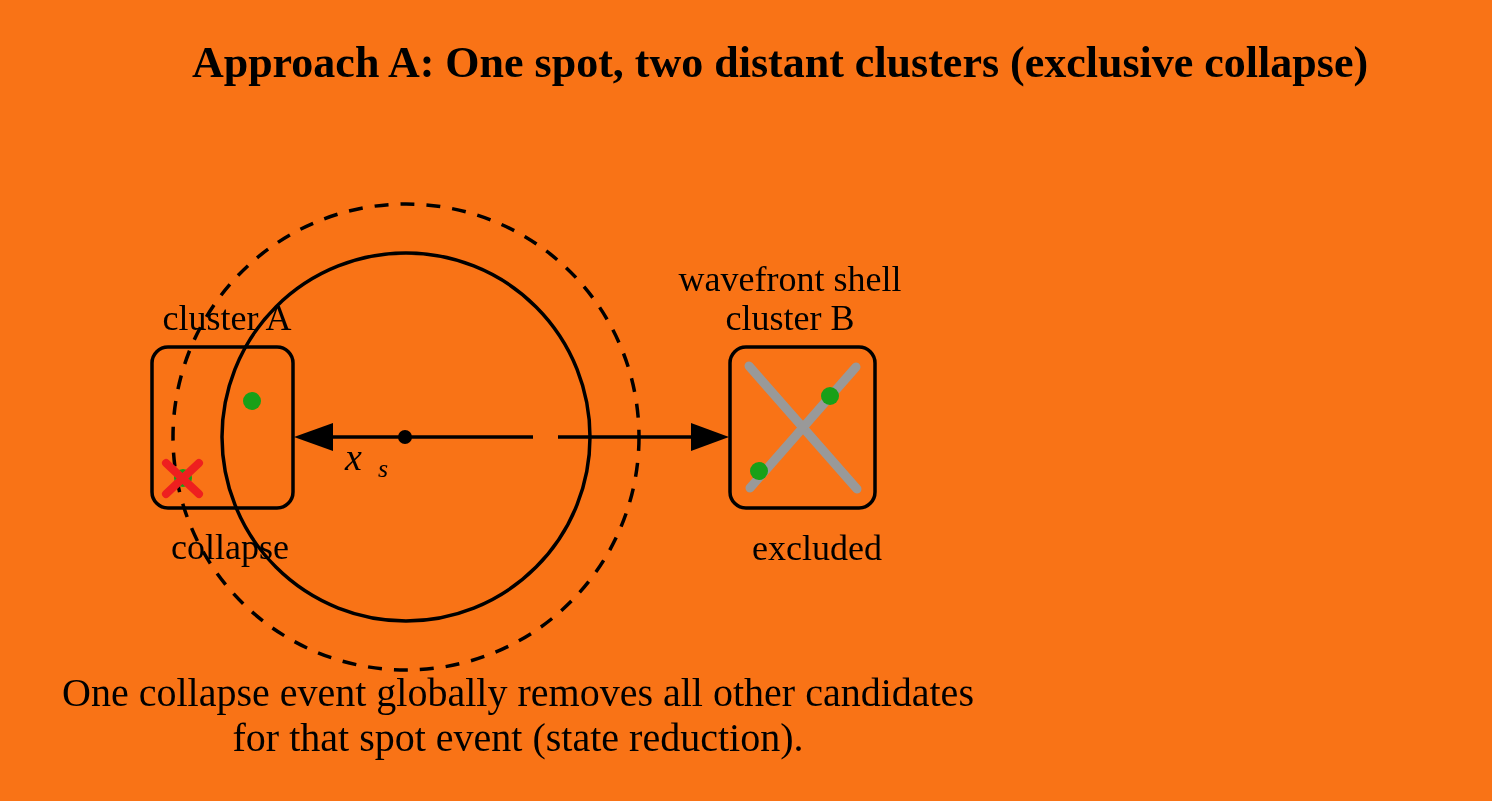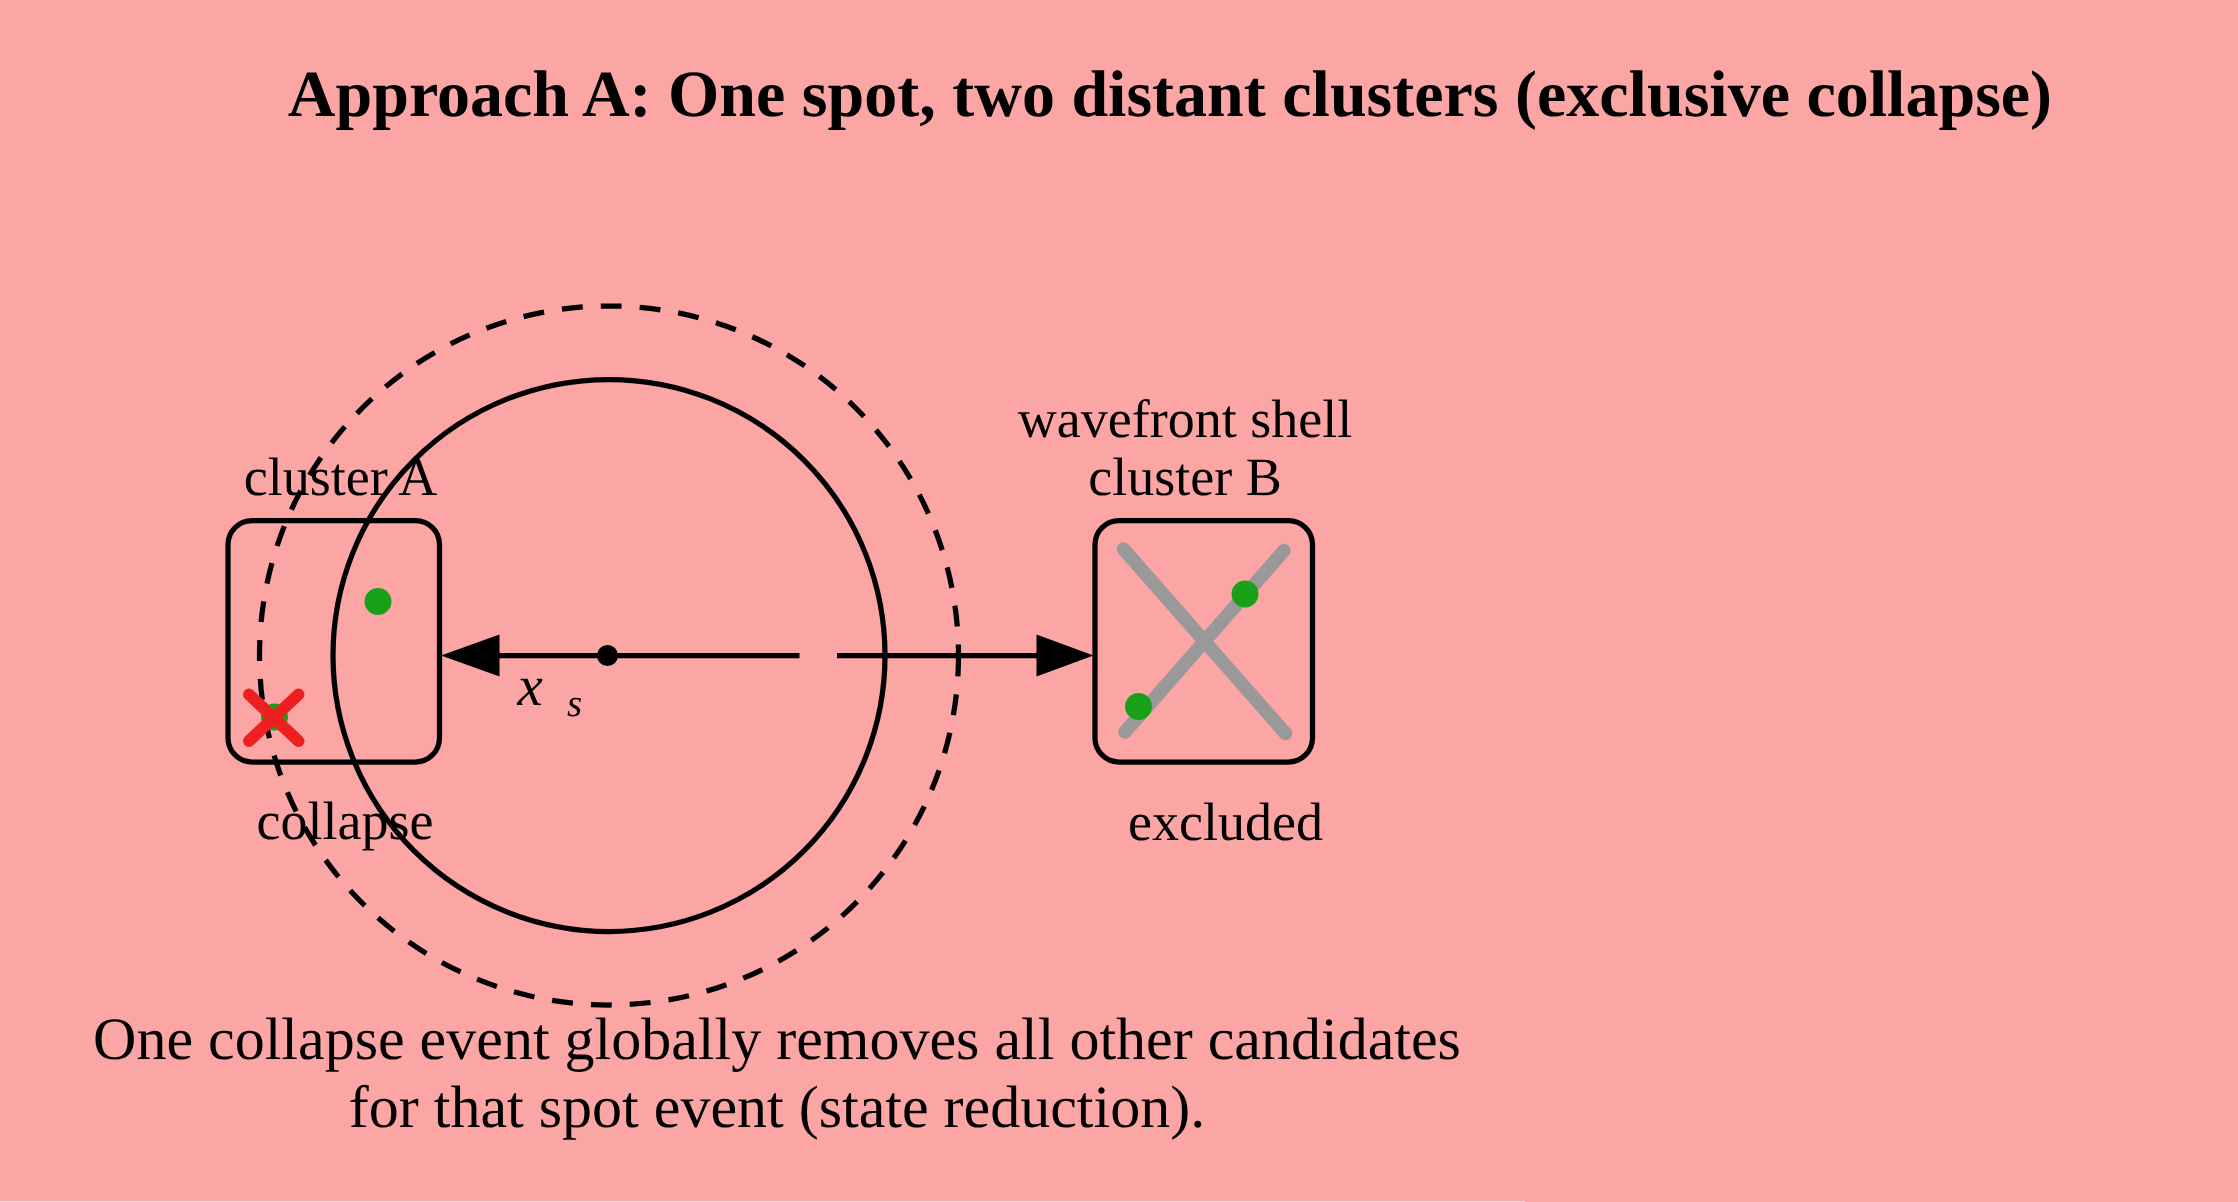--- a/index.html
+++ b/index.html
@@ -1,20 +1,20 @@
 <!DOCTYPE html>
 <html><head>
 <meta charset="utf-8">
 <style>
   html, body { margin: 0; padding: 0; background: #ffffff; }
   .stage {
     position: relative;
     width: 1492px;
     height: 801px;
-    background: #fca5a5;
+    background: #f97316;
     overflow: hidden;
     font-family: "Liberation Serif", "DejaVu Serif", serif;
   }
   svg { display: block; }
   text {
     font-family: "Liberation Serif", "DejaVu Serif", serif;
     fill: #000000;
   }
   .title-text   { font-size: 44px; font-weight: bold; }
   .label-text   { font-size: 36px; }

